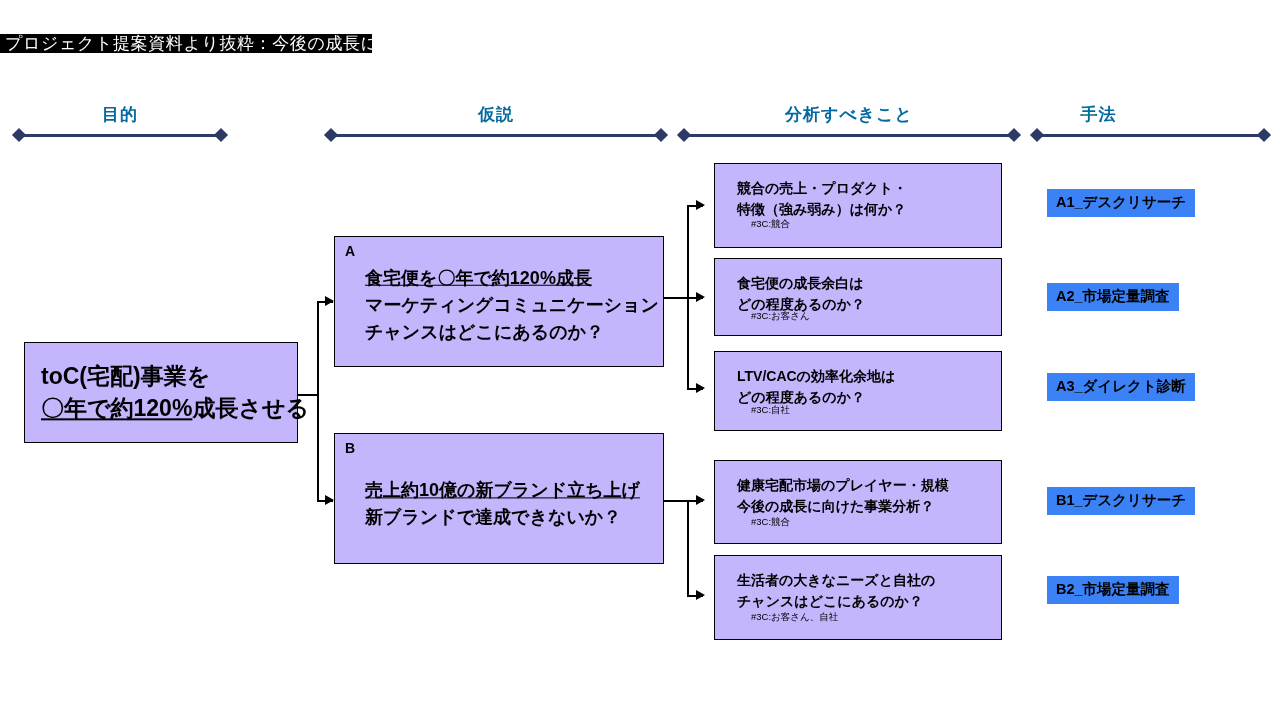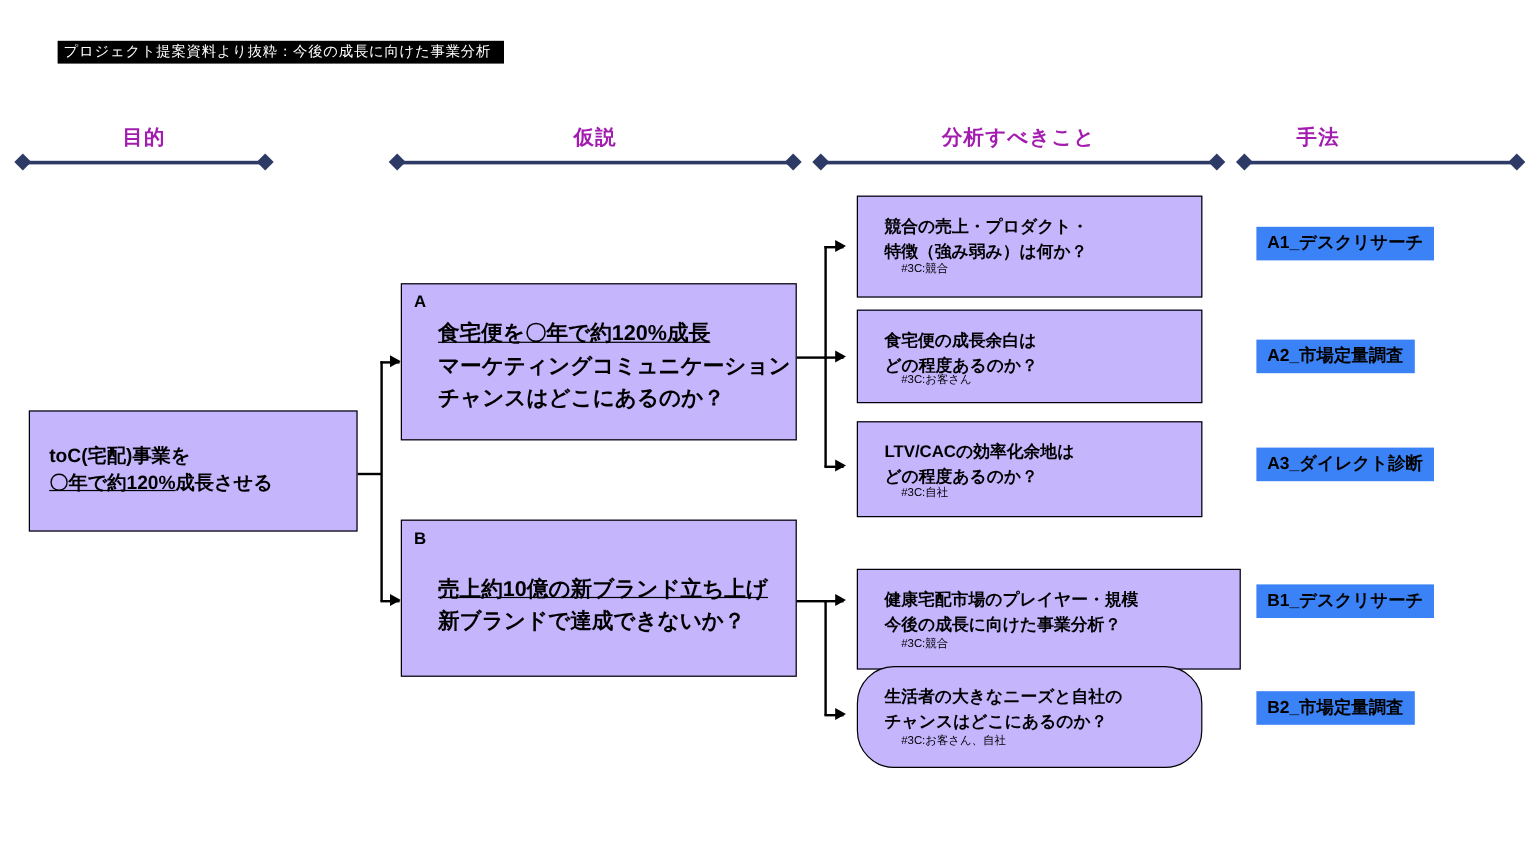--- a/index.html
+++ b/index.html
@@ -20,33 +20,32 @@
 
   
   .title-banner {
     position: absolute;
     left: 0;
     top: 34px;
     width: 372px;
     height: 19px;
     background: #000000;
     color: #ffffff;
-    font-size: 12px;
+    font-size: 17px;
     line-height: 19px;
     letter-spacing: 0.6px;
     white-space: nowrap;
     padding-left: 5px;
     box-sizing: border-box;
-    margin-left: 48px;
   }
 
   
   .col-head {
     position: absolute;
-    color: #a21caf;
+    color: #0369a1;
     font-size: 17px;
     font-weight: bold;
     text-align: center;
     letter-spacing: 1px;
     white-space: nowrap;
   }
   .col-rule {
     position: absolute;
     height: 14px;
   }
@@ -84,21 +83,21 @@
     font-weight: bold;
     color: #000000;
   }
 
   
   .goal-text {
     position: absolute;
     left: 16px;
     top: 50%;
     transform: translateY(-50%);
-    font-size: 16px;
+    font-size: 23px;
     font-weight: bold;
     line-height: 1.42;
     color: #000000;
     white-space: nowrap;
   }
   .goal-text .u { text-decoration: underline; }
 
   
   .hyp-text {
     position: absolute;
@@ -261,29 +260,29 @@
   </div>
 
   <div class="box" style="left:714px; top:351px; width:288px; height:80px;">
     <div class="ana-text">
       <div>LTV/CACの効率化余地は</div>
       <div>どの程度あるのか？</div>
     </div>
     <div class="ana-tag" style="bottom:13px;">#3C:自社</div>
   </div>
 
-  <div class="box" style="left:714px; top:474px; width:320px; height:84px;">
+  <div class="box" style="left:714px; top:460px; width:288px; height:84px;">
     <div class="ana-text">
       <div>健康宅配市場のプレイヤー・規模</div>
       <div>今後の成長に向けた事業分析？</div>
     </div>
     <div class="ana-tag" style="bottom:14px;">#3C:競合</div>
   </div>
 
-  <div class="box" style="left:714px; top:555px; width:288px; height:85px;border-radius:31px;">
+  <div class="box" style="left:714px; top:555px; width:288px; height:85px;">
     <div class="ana-text">
       <div>生活者の大きなニーズと自社の</div>
       <div>チャンスはどこにあるのか？</div>
     </div>
     <div class="ana-tag" style="bottom:15px;">#3C:お客さん、自社</div>
   </div>
 
   <div class="method" style="left:1047px; top:189px;">A1_デスクリサーチ</div>
   <div class="method" style="left:1047px; top:283px;">A2_市場定量調査</div>
   <div class="method" style="left:1047px; top:373px;">A3_ダイレクト診断</div>

